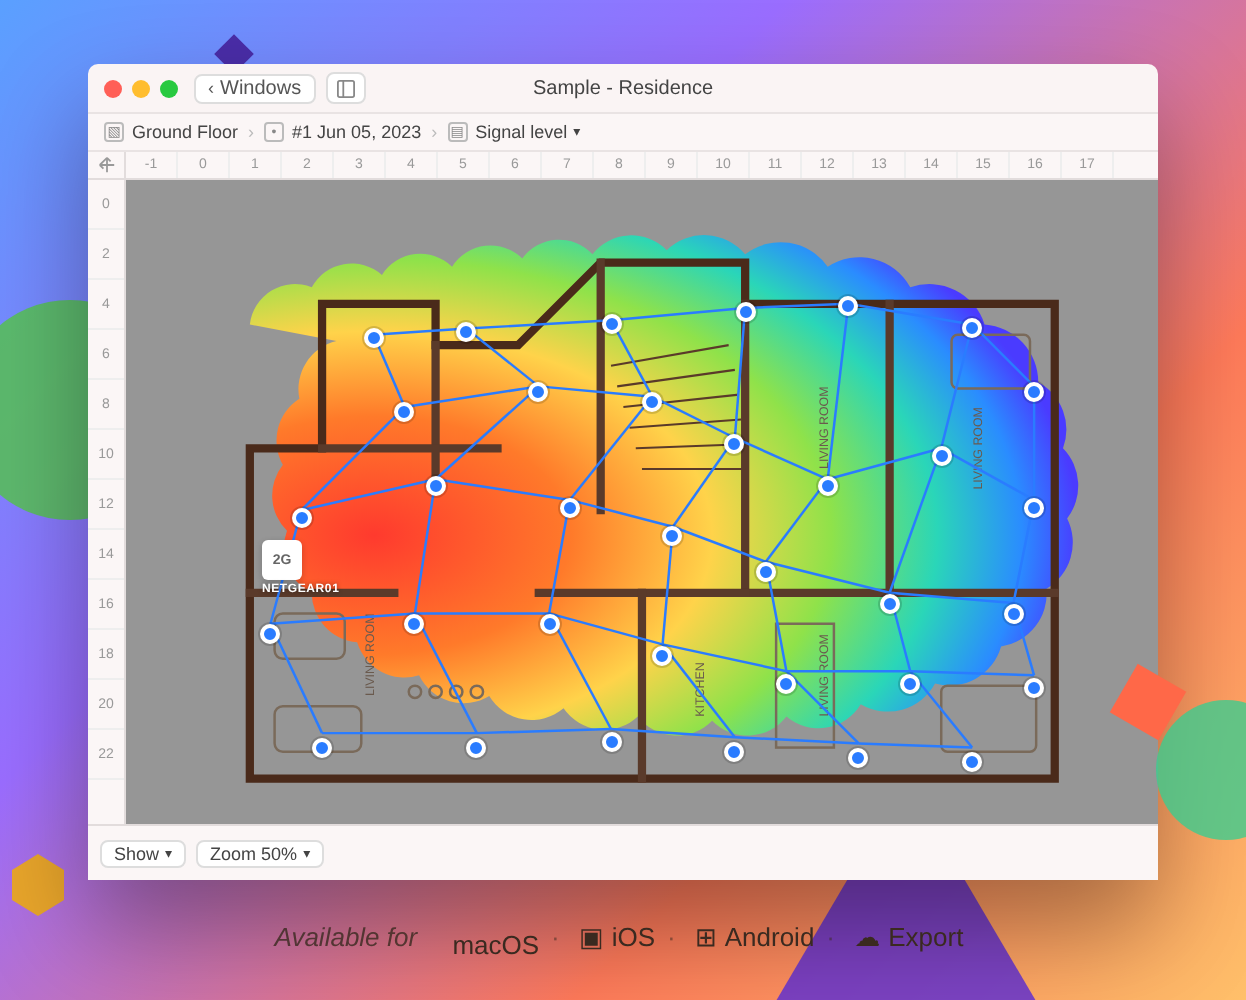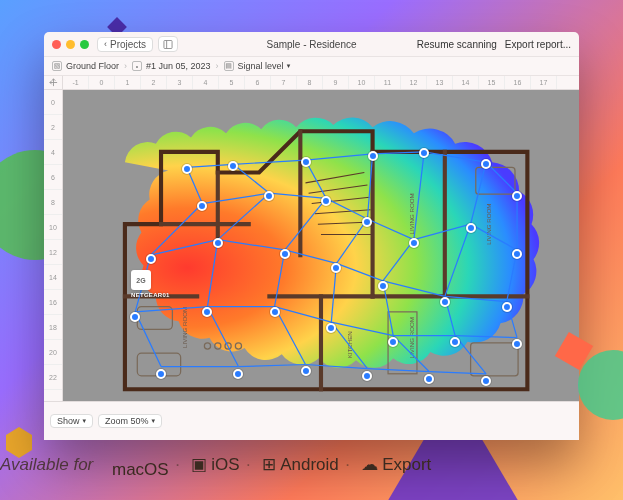--- a/index.html
+++ b/index.html
@@ -60,29 +60,29 @@
   .edge-layer{position:absolute;inset:0;}
   .edge-layer line{stroke:#2a7cff; stroke-width:1.2;}
 
   .ap { position:absolute; left:68px; top:180px; text-align:center; font-size:6px; color:#fff; }
   .ap .ico{ width:20px; height:20px; background:#fff; border-radius:3px; display:flex; align-items:center; justify-content:center; color:#666; font-weight:bold; font-size:7px; box-shadow:0 1px 3px rgba(0,0,0,.2);}
   .ap .lab{ font-weight:600; letter-spacing:.3px; margin-top:2px; text-shadow:0 0 2px rgba(0,0,0,.5);}
 
   .rooms text{ fill:#6a5a4e; font-size:6px; }
 
   
-  .bottombar { height:39px; border-top:1px solid #e2dcdc; display:flex; align-items:center; padding:0 6px; font-size:9px; color:#444; background:#fbf6f6;}
+  .bottombar { height:28px; border-top:1px solid #e2dcdc; display:flex; align-items:center; padding:0 6px; font-size:9px; color:#444; background:#fbf6f6;}
   .sel { border:1px solid #ddd; border-radius:4px; padding:1px 6px; background:#fff; display:flex; align-items:center; gap:3px; margin-right:5px;}
   .sel .chev-sm{font-size:7px;}
   .legend { margin-left:auto; display:flex; align-items:center; height:14px; border-radius:2px; overflow:hidden; font-size:8px; color:#fff;}
   .legend .lab{ padding:0 4px; color:#7a7a7a;}
   .legend .grad{ width:120px; height:100%; background:linear-gradient(90deg,#ff3a2e 0%,#ff8a2a 22%,#ffd34a 42%,#8fe24a 58%,#2ad6b8 75%,#2a7cff 92%,#5a3bff 100%); position:relative; display:flex; align-items:center; justify-content:space-between; padding:0 4px;}
 
   
-  .footer { position:absolute; left:0; right:0; bottom:20px; text-align:left; font-size:17px; color:#3a2a20; z-index:20;}
+  .footer { position:absolute; left:0; right:0; bottom:20px; text-align:center; font-size:13px; color:#3a2a20; z-index:20;}
   .footer .avail{ font-style:italic; opacity:.8; margin-right:6px;}
   .footer .plat { display:inline-flex; align-items:center; gap:4px; margin:0 4px;}
   .footer .dot{opacity:.5; margin:0 2px;}
   .footer b{font-weight:400;}
   .pic{display:inline-block;}
 </style>
 </head>
 <body>
 
 <div class="stage">
@@ -94,33 +94,29 @@
   <div class="card">
 
     <div class="titlebar">
       <div class="traffic">
         <span class="tl-close"></span>
         <span class="tl-min"></span>
         <span class="tl-max"></span>
       </div>
       <div class="back">
         <span class="chev">‹</span>
-        <span>Projects</span>
+        <span>Windows</span>
       </div>
       <div class="tool-icon">
         <svg viewBox="0 0 10 10" width="10" height="9">
             <rect x="0.5" y="0.5" width="9" height="9" rx="1" fill="none" stroke="#888"></rect>
             <line x1="3.5" y1="0.5" x2="3.5" y2="9.5" stroke="#888"></line>
           </svg>
       </div>
       <div class="title">Sample - Residence</div>
-      <div class="title-actions">
-        <span>Resume scanning</span>
-        <span>Export report...</span>
-      </div>
     </div>
 
     <div class="crumbs">
       <span class="sq">▧</span>
       <span>Ground Floor</span>
       <span class="sep">›</span>
       <span class="sq">•</span>
       <span>#1 Jun 05, 2023</span>
       <span class="sep">›</span>
       <span class="sq">▤</span>

